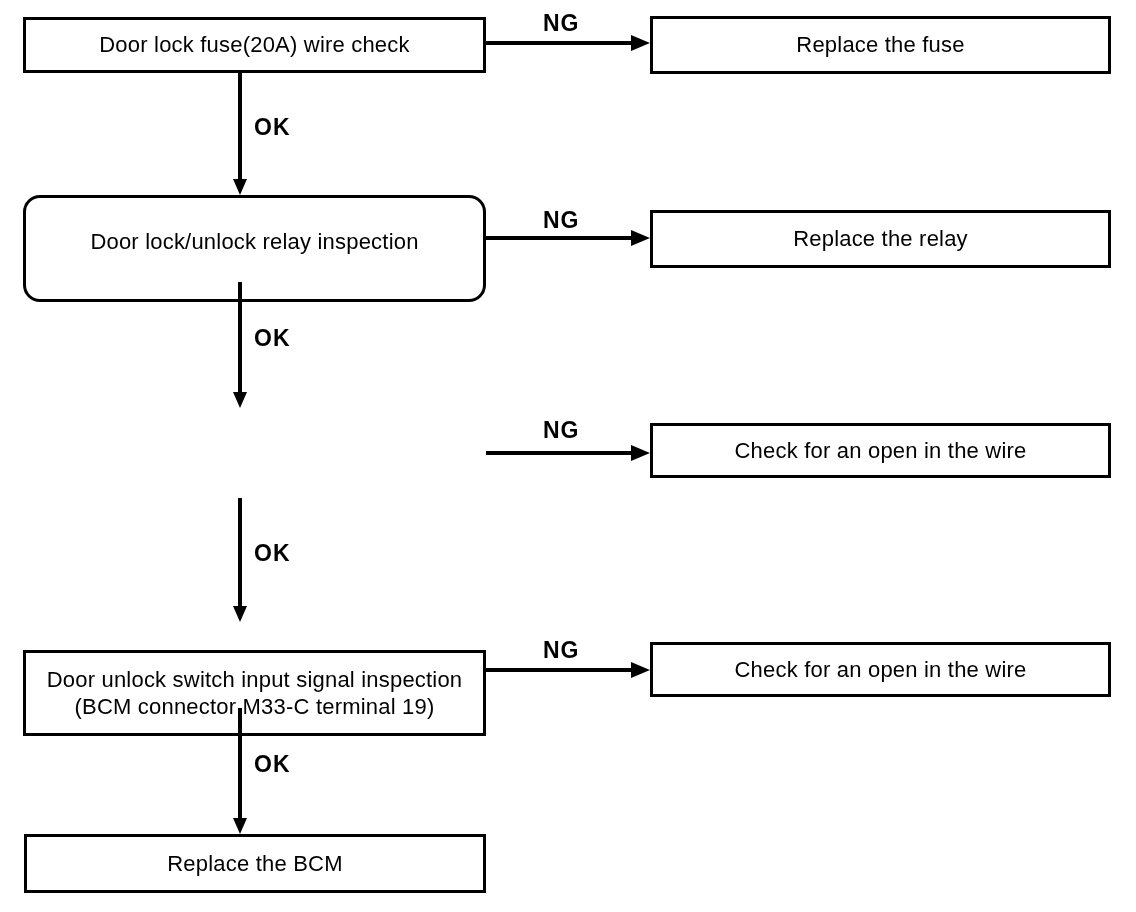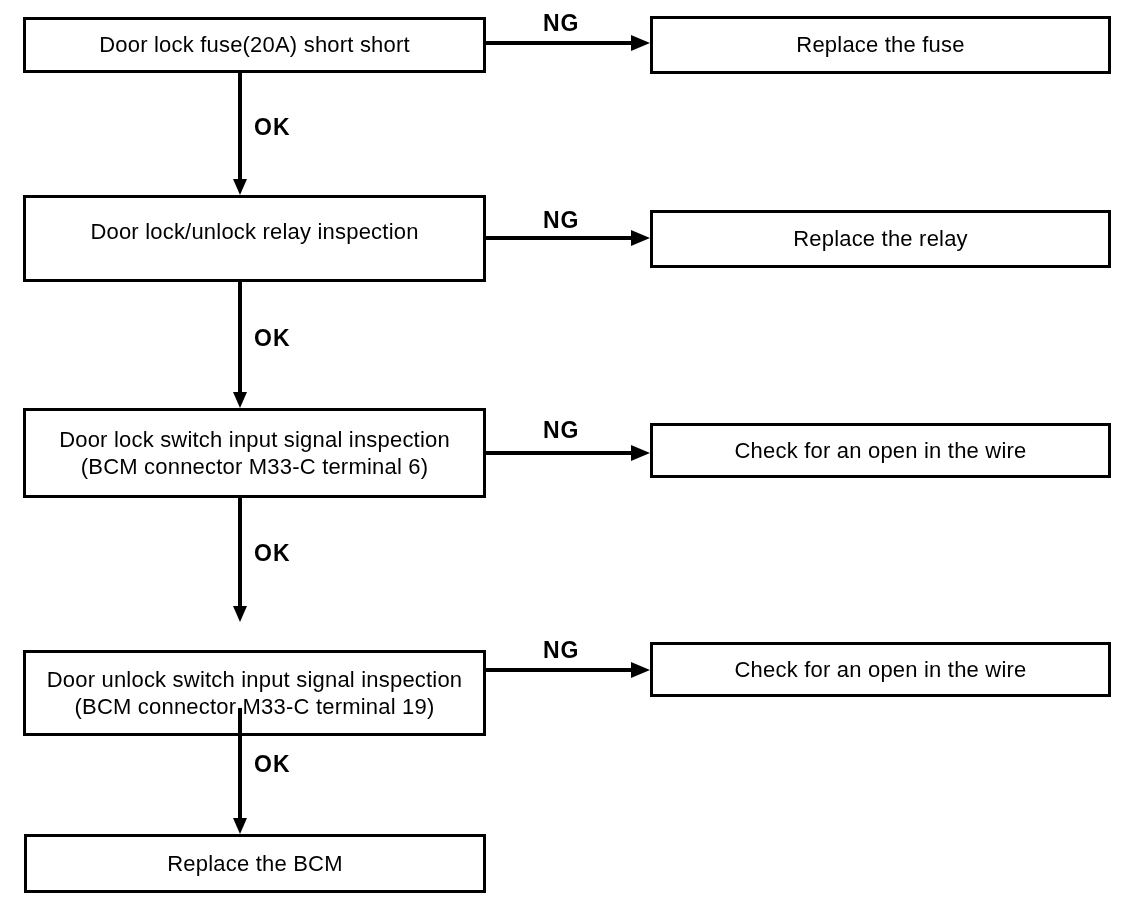--- a/index.html
+++ b/index.html
@@ -27,21 +27,21 @@
     justify-content: center;
     text-align: center;
     font-size: 22px;
     line-height: 1.25;
     letter-spacing: 0.2px;
   }
   .step  { left: 23px;  width: 463px; }
   .result{ left: 650px; width: 461px; }
 
   .s1 { top: 17px;  height: 56px; }
-  .s2 { top: 195px; height: 87px; padding-bottom: 14px; }
+  .s2 { top: 195px; height: 107px; padding-bottom: 14px; border-radius: 17px; }
   .s3 { top: 408px; height: 90px; }
   .s4 { top: 622px; height: 86px; margin-top: 28px; }
   .s5 { top: 834px; height: 59px; left: 24px; width: 462px; }
 
   .r1 { top: 16px;  height: 58px; }
   .r2 { top: 210px; height: 58px; }
   .r3 { top: 423px; height: 55px; }
   .r4 { top: 642px; height: 55px; }
 
   
@@ -119,31 +119,27 @@
   .ng2 { left: 543px; top: 209px; }
   .ng3 { left: 543px; top: 419px; }
   .ng4 { left: 543px; top: 639px; }
 </style>
 </head>
 <body>
 
 <div id="canvas">
 
   <div class="box step s1">
-    <span>Door lock fuse(20A) short short</span>
+    <span>Door lock fuse(20A) wire check</span>
   </div>
 
   <div class="box step s2">
     <span>Door lock/unlock relay inspection</span>
   </div>
 
-  <div class="box step s3">
-    <span>Door lock switch input signal inspection</span>
-    <span>(BCM connector M33-C terminal 6)</span>
-  </div>
 
   <div class="box step s4">
     <span>Door unlock switch input signal inspection</span>
     <span>(BCM connector M33-C terminal 19)</span>
   </div>
 
   <div class="box result r1">
     <span>Replace the fuse</span>
   </div>
 

